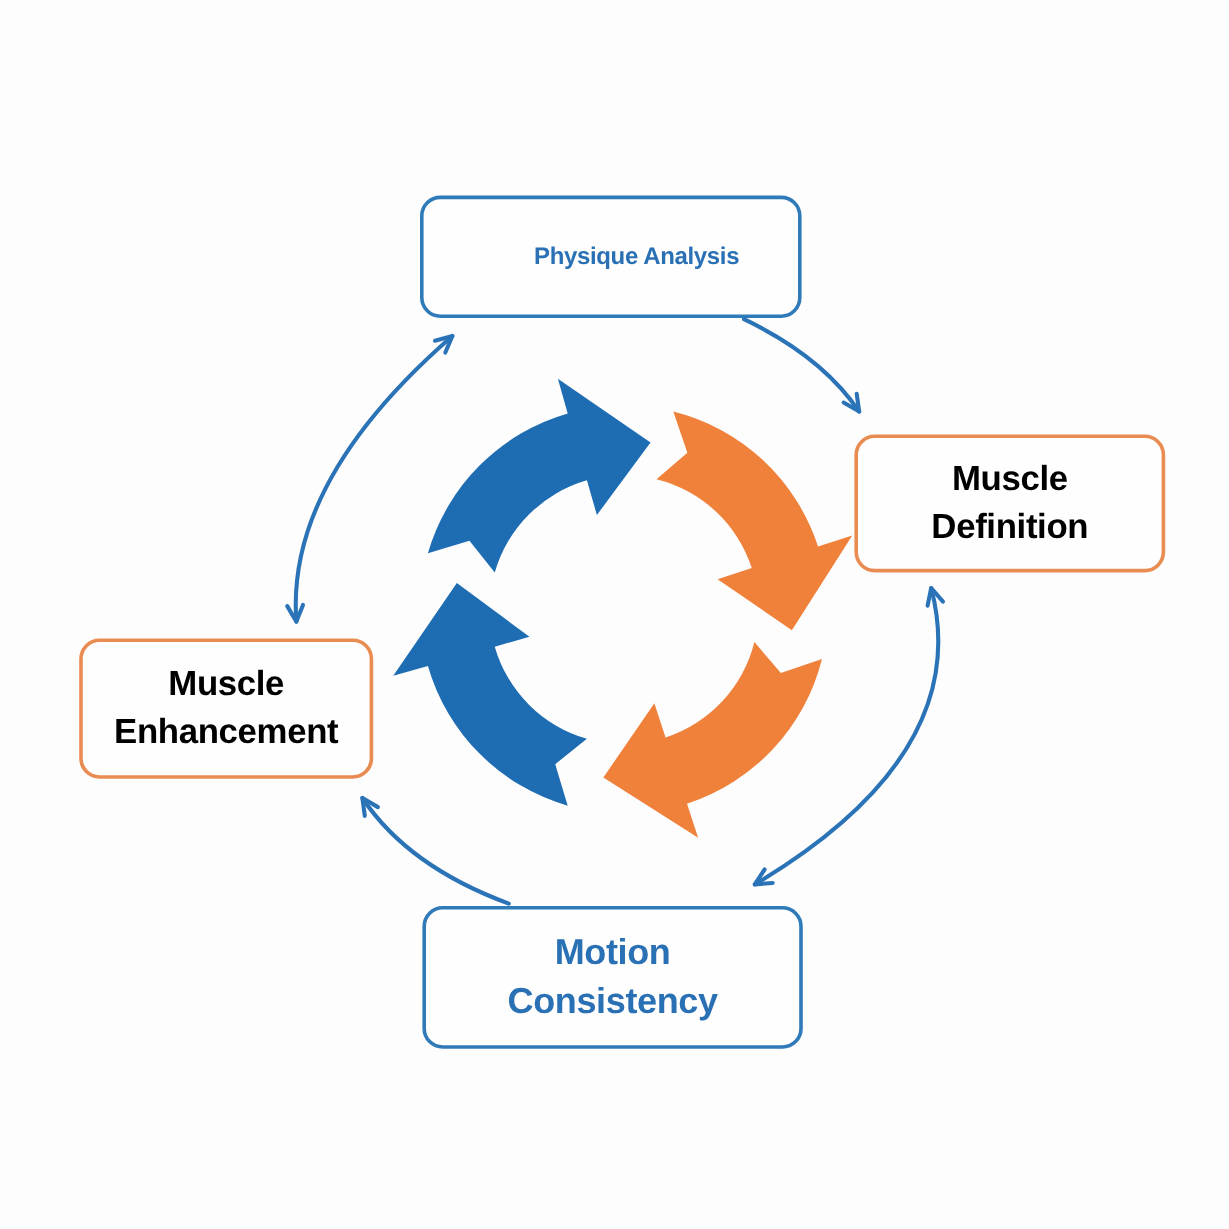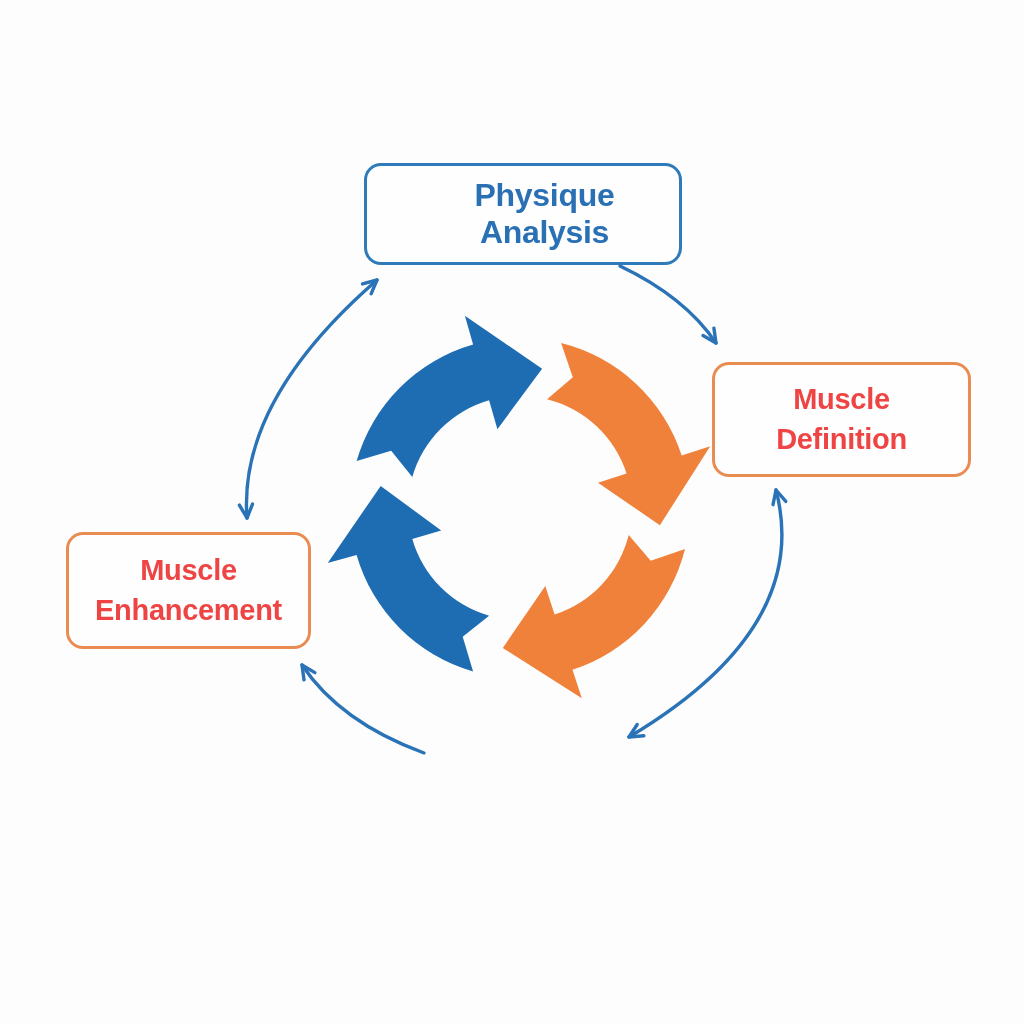--- a/index.html
+++ b/index.html
@@ -16,22 +16,22 @@
     display: flex; align-items: center; justify-content: center;
     text-align: center;
     background: #fefefe;
     border: 3px solid;
     border-radius: 17px;
     font-weight: bold;
     box-sizing: border-box;
   }
   .node .node-label { white-space: pre-line; letter-spacing: -0.3px; }
   .node.blue   { border-color: #2f7ab9; color: #2a70b5; }
-  .node.orange { border-color: #e98c52; color: #ef4444; }
-  .node-top    { left: 364px; top: 163px; width: 318px; height: 102px; font-size: 32px; padding-left: 43px; }
+  .node.orange { border-color: #e98c52; color: #000000; }
+  .node-top    { left: 350px; top: 163px; width: 318px; height: 102px; font-size: 20px; padding-left: 43px; }
   .node-right  { left: 712px; top: 362px; width: 259px; height: 115px; font-size: 29px; line-height: 1.35; }
   .node-bottom { left: 352px; top: 755px; width: 317px; height: 119px; font-size: 30px; line-height: 1.35; }
   .node-left   { left: 66px;  top: 532px; width: 245px; height: 117px; font-size: 29px; line-height: 1.35; }
 </style>
 </head>
 <body style="background: rgb(253, 253, 253);">
 
 <div class="stage">
 
   <svg id="canvas" class="canvas" width="1024" height="1024" viewBox="0 0 1024 1024">
@@ -61,19 +61,23 @@
 
   <div class="node blue node-top">
     <span class="node-label">Physique Analysis</span>
   </div>
 
   <div class="node orange node-right">
     <span class="node-label">Muscle
 Definition</span>
   </div>
 
+  <div class="node blue node-bottom">
+    <span class="node-label">Motion
+Consistency</span>
+  </div>
 
   <div class="node orange node-left">
     <span class="node-label">Muscle
 Enhancement</span>
   </div>
 
 </div>
 
 </body></html>

